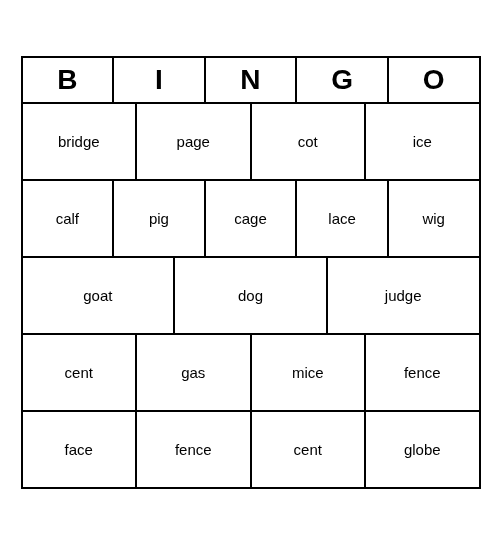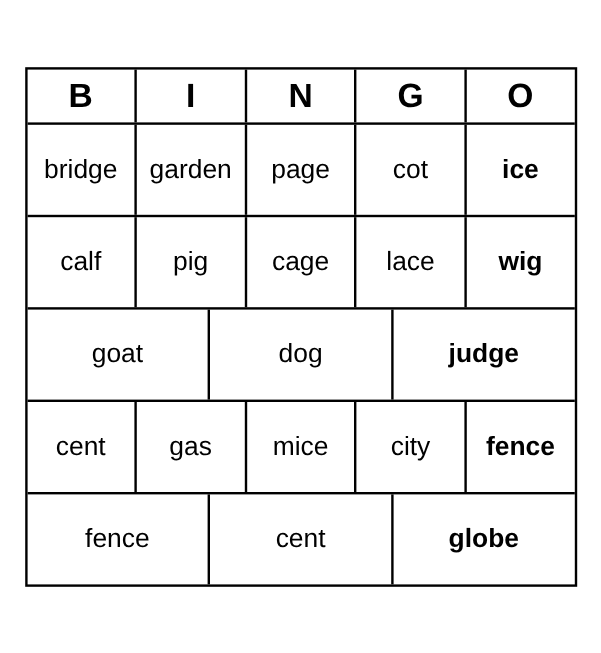--- a/index.html
+++ b/index.html
@@ -53,71 +53,69 @@
       border-bottom: 2px solid #000;
     }
 
     .bingo-row:last-child {
       border-bottom: none;
     }
 
     .bingo-cell {
       flex: 1;
       text-align: center;
-      font-size: 22px;
+      font-size: 15px;
       padding: 14px 8px;
       border-right: 2px solid #000;
       display: flex;
       align-items: center;
       justify-content: center;
       min-height: 75px;
     }
 
     .bingo-cell:last-child {
       border-right: none;
-      font-weight: bold;
     }
   </style>
 </head>
 <body>
 
 <div class="bingo-card">
   <div class="bingo-header">
   <div class="header-cell">B</div>
       <div class="header-cell">I</div>
       <div class="header-cell">N</div>
       <div class="header-cell">G</div>
       <div class="header-cell">O</div>
     </div>
   <div class="bingo-body">
   <div class="bingo-row">
         <div class="bingo-cell">bridge</div>
-        <div class="bingo-cell">garden</div>
         <div class="bingo-cell">page</div>
         <div class="bingo-cell">cot</div>
         <div class="bingo-cell">ice</div>
       </div>
       <div class="bingo-row">
         <div class="bingo-cell">calf</div>
         <div class="bingo-cell">pig</div>
         <div class="bingo-cell">cage</div>
         <div class="bingo-cell">lace</div>
         <div class="bingo-cell">wig</div>
       </div>
       <div class="bingo-row">
         <div class="bingo-cell">goat</div>
         <div class="bingo-cell">dog</div>
         <div class="bingo-cell">judge</div>
       </div>
       <div class="bingo-row">
         <div class="bingo-cell">cent</div>
         <div class="bingo-cell">gas</div>
         <div class="bingo-cell">mice</div>
-        <div class="bingo-cell">city</div>
         <div class="bingo-cell">fence</div>
       </div>
       <div class="bingo-row">
+        <div class="bingo-cell">face</div>
         <div class="bingo-cell">fence</div>
         <div class="bingo-cell">cent</div>
         <div class="bingo-cell">globe</div>
       </div>
     </div>
 </div>
 
 </body></html>

